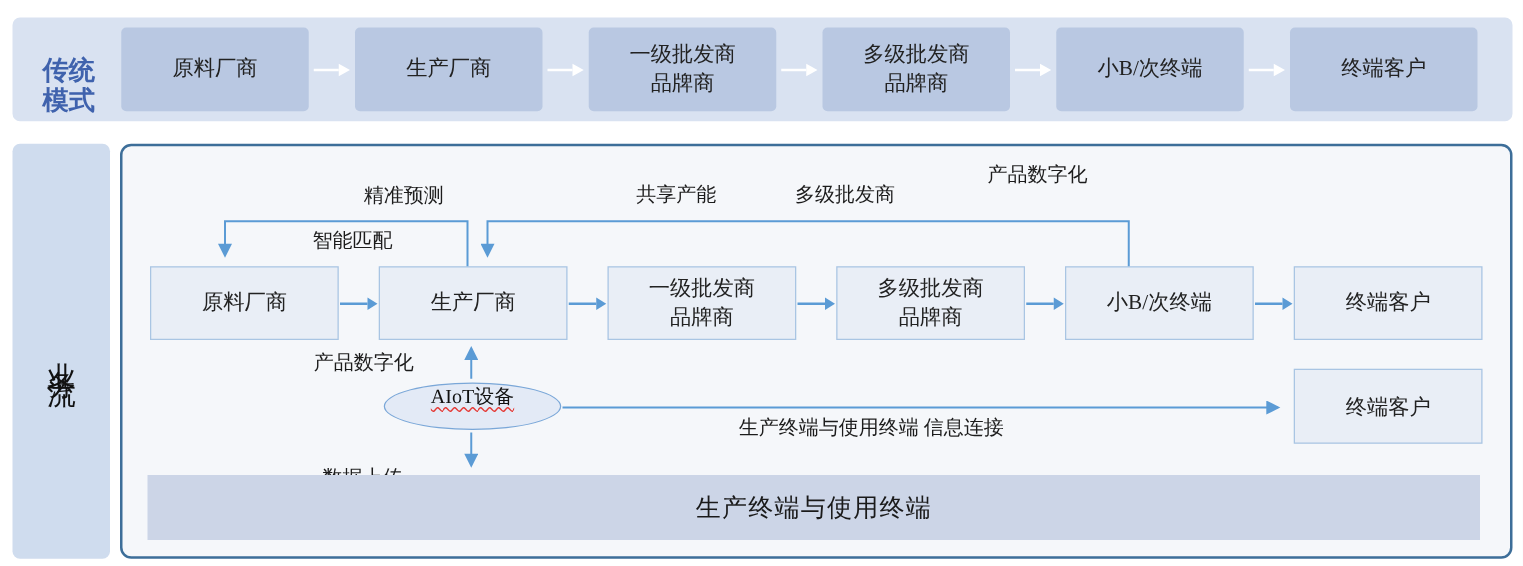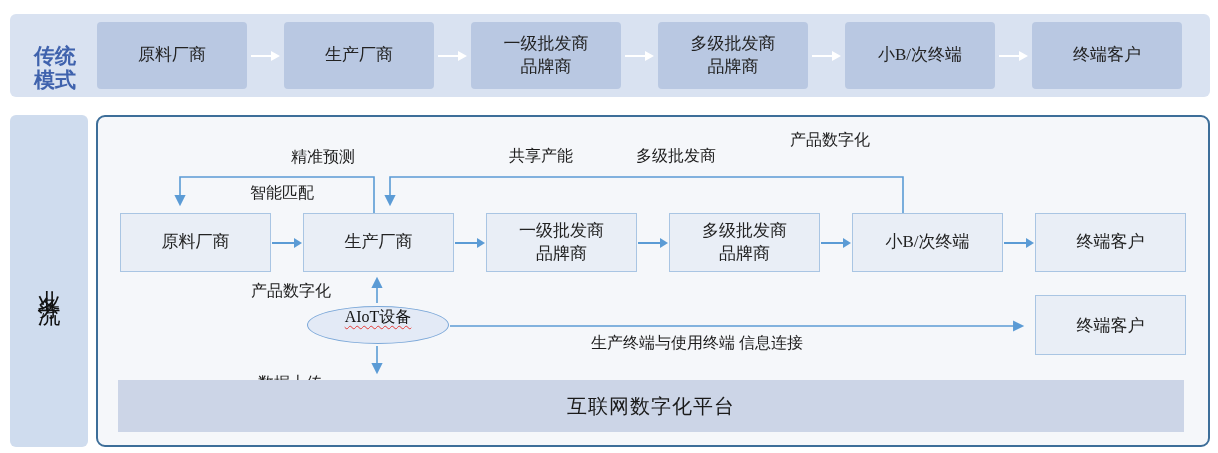--- a/index.html
+++ b/index.html
@@ -168,15 +168,15 @@
   <div class="conn-label" style="left:291px;top:291px;">产品数字化</div>
   <div class="conn-label" style="left:290px;top:383px;text-align:center;">数据上传</div>
   <div class="conn-label" style="left:697px;top:311px;margin-top:32px;">生产终端与使用终端 信息连接</div>
 
   <div class="ellipse">
     <span>AIoT设备</span>
   </div>
 
   <div class="extra-node">终端客户</div>
 
-  <div class="platform">互联网数字化平台</div>
+  <div class="platform">生产终端与使用终端</div>
 
 </div>
 
 </body></html>

